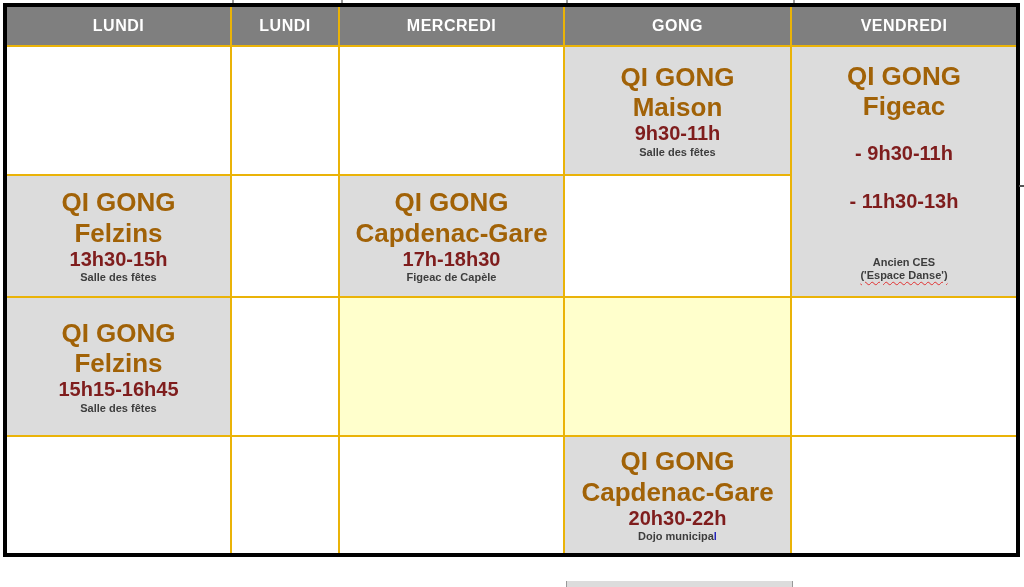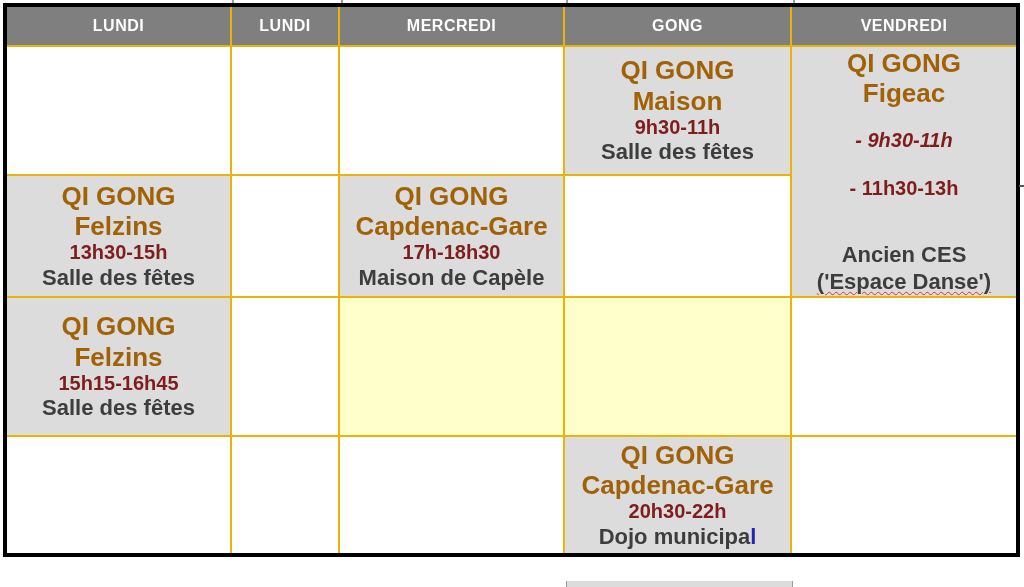--- a/index.html
+++ b/index.html
@@ -59,28 +59,28 @@
     white-space: nowrap;
   }
   .l-time {
     color: #7f1d1d;
     font-size: 20px;
     line-height: 1.18;
     white-space: nowrap;
   }
   .l-loc {
     color: #3d3d3d;
-    font-size: 22px;
+    font-size: 11px;
     line-height: 1.2;
     white-space: nowrap;
   }
   .blue-char { color: #2424bb; }
 
   
-  .fig-time1 { margin-top: 21px; font-style: italic; }
+  .fig-time1 { margin-top: 21px; }
   .fig-time2 { margin-top: 24px; }
   .fig-venue { margin-top: 42px; }
   .wavy {
     text-decoration-line: underline;
     text-decoration-style: wavy;
     text-decoration-color: #e03030;
     text-decoration-thickness: 1px;
     text-underline-offset: 2px;
   }
 
@@ -151,21 +151,21 @@
           <span class="l-time">13h30-15h</span>
           <span class="l-loc">Salle des fêtes</span>
         </div>
       </td>
       <td class="empty"></td>
       <td class="event">
         <div class="cell-stack">
           <span class="l-title">QI GONG</span>
           <span class="l-name">Capdenac-Gare</span>
           <span class="l-time">17h-18h30</span>
-          <span class="l-loc">Maison de Capèle</span>
+          <span class="l-loc">Figeac de Capèle</span>
         </div>
       </td>
       <td class="empty"></td>
     </tr>
 
     <tr class="r3">
       <td class="event">
         <div class="cell-stack">
           <span class="l-title">QI GONG</span>
           <span class="l-name">Felzins</span>

